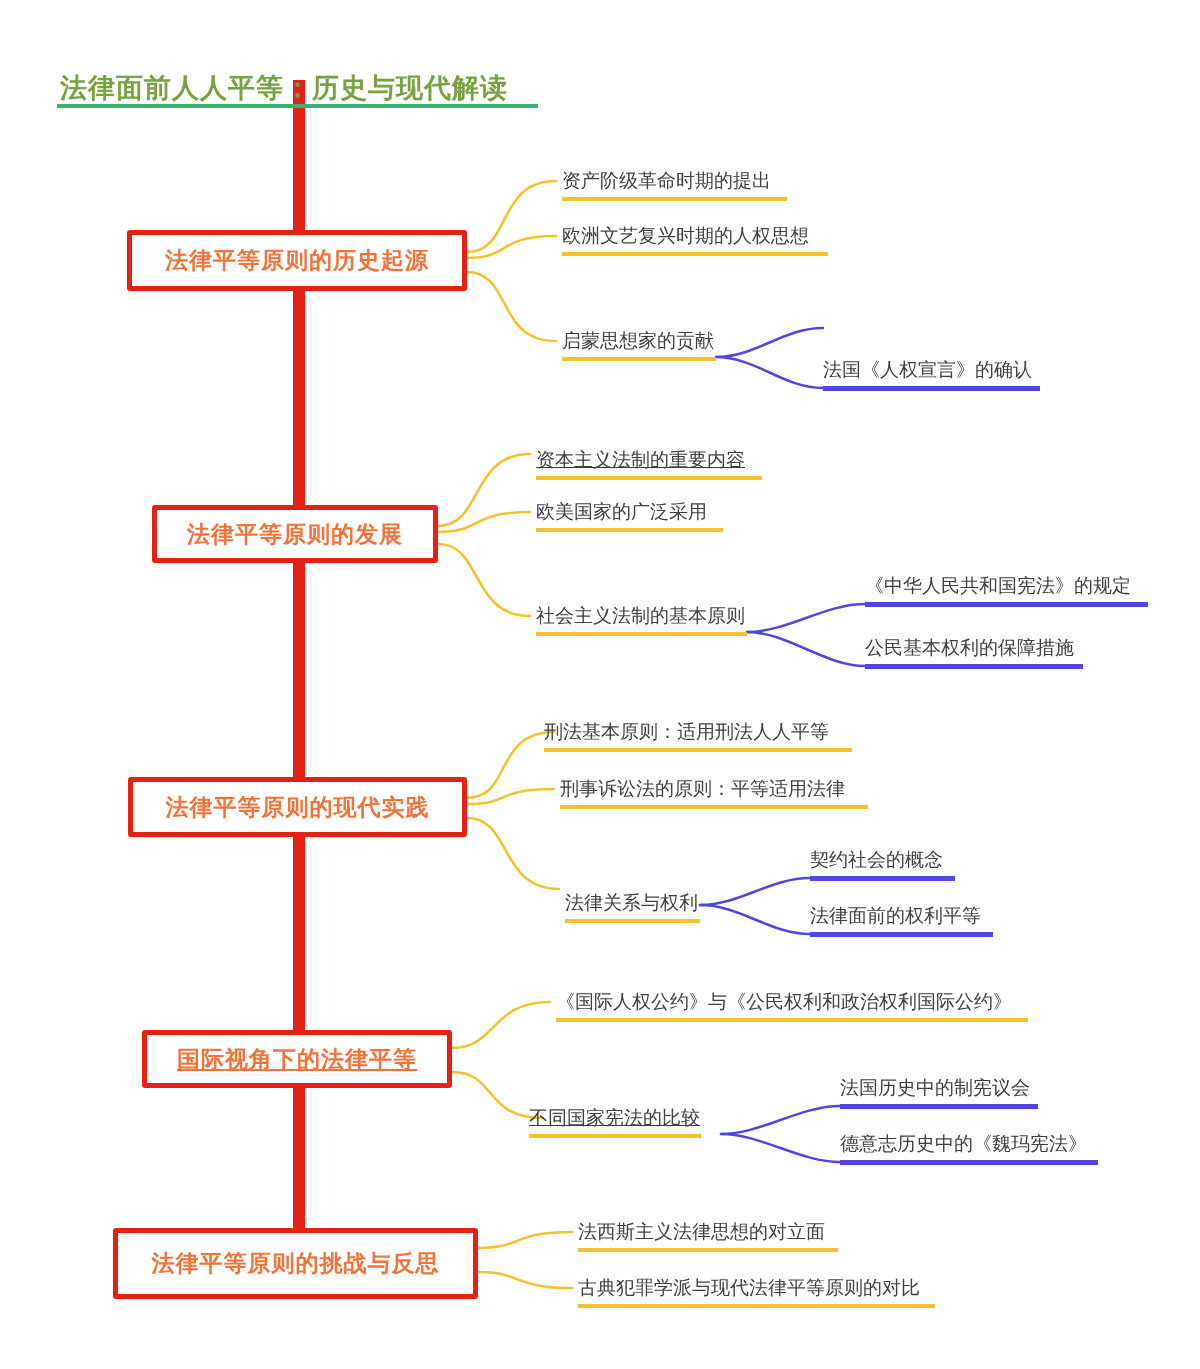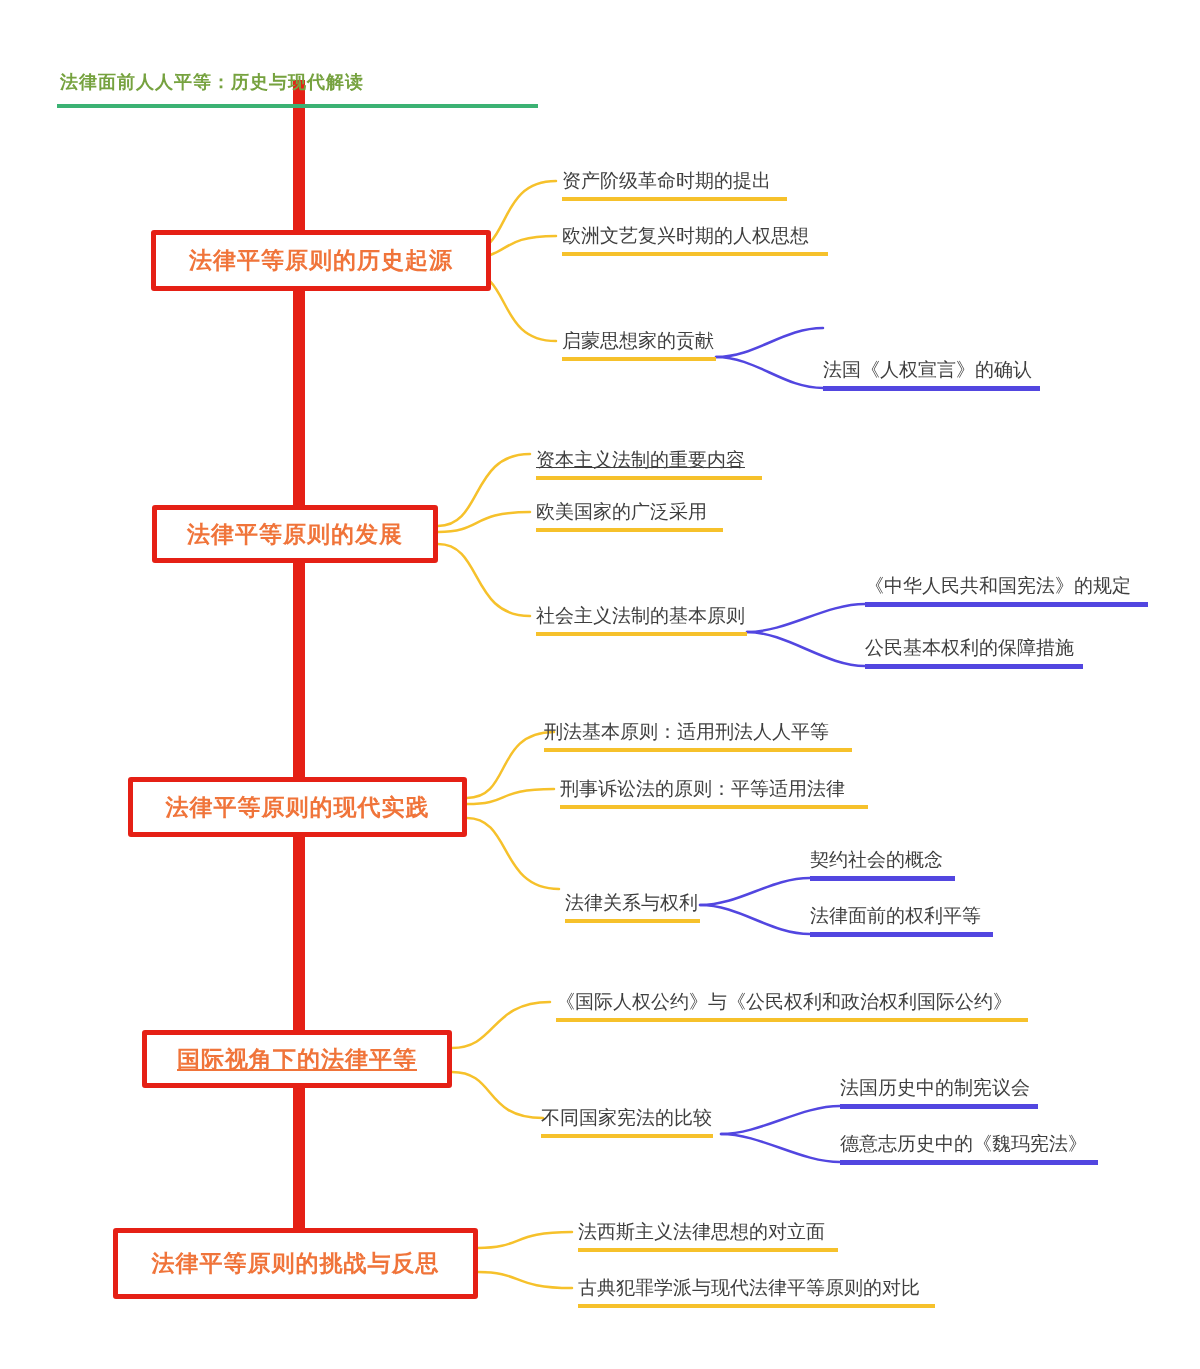--- a/index.html
+++ b/index.html
@@ -8,21 +8,21 @@
     --yellow:#f6c12b;
     --blue:#5246e0;
     --green-text:#76a23f;
     --green-line:#3bb273;
     --ink:#3f3f3f;
   }
   *{margin:0;padding:0;box-sizing:border-box;}
   body{background:#fff;font-family:"Liberation Sans","DejaVu Sans",sans-serif;}
   .canvas{position:relative;width:1200px;height:1369px;background:#fff;overflow:hidden;}
   .wires{position:absolute;left:0;top:0;width:1200px;height:1369px;}
-  .map-title{position:absolute;left:60px;top:70px;font-size:18px;font-weight:bold;
+  .map-title{position:absolute;left:60px;top:70px;font-size:27px;font-weight:bold;
     color:var(--green-text);letter-spacing:1px;white-space:nowrap;z-index:3;}
   .title-underline{position:absolute;left:57px;top:104px;width:481px;height:4px;
     background:var(--green-line);z-index:2;}
   .branch-box{position:absolute;display:flex;align-items:center;justify-content:center;
     background:#fff;border:5px solid var(--red);border-radius:3px;color:var(--orange);
     font-weight:bold;font-size:23px;white-space:nowrap;z-index:2;letter-spacing:1px;}
   .leaf{position:absolute;font-size:19px;line-height:22px;padding-bottom:5px;
     white-space:nowrap;color:var(--ink);z-index:2;}
   .leaf.y{border-bottom:4px solid var(--yellow);}
   .leaf.b{border-bottom:5px solid var(--blue);}
@@ -57,21 +57,21 @@
       <path d="M 700 905 C 740 905, 770 878, 810 878"></path>
       <path d="M 700 905 C 740 905, 770 934, 810 934"></path>
       <path d="M 721 1134 C 761 1134, 800 1106, 840 1106"></path>
       <path d="M 721 1134 C 761 1134, 800 1162, 840 1162"></path>
     </g>
   </svg>
 
   <div class="map-title">法律面前人人平等：历史与现代解读</div>
   <div class="title-underline"></div>
 
-  <div class="branch-box" style="left:127px;top:230px;width:340px;height:61px;margin-left:24px;">法律平等原则的历史起源</div>
+  <div class="branch-box" style="left:127px;top:230px;width:340px;height:61px;">法律平等原则的历史起源</div>
   <div class="leaf y" style="left:562px;top:170px;width:225px;">资产阶级革命时期的提出</div>
   <div class="leaf y" style="left:562px;top:225px;width:266px;">欧洲文艺复兴时期的人权思想</div>
   <div class="leaf y" style="left:562px;top:330px;width:154px;">启蒙思想家的贡献</div>
   <div class="leaf b" style="left:823px;top:359px;width:217px;">法国《人权宣言》的确认</div>
 
   <div class="branch-box" style="left:152px;top:505px;width:286px;height:58px;">法律平等原则的发展</div>
   <div class="leaf y" style="left:536px;top:449px;width:226px;text-decoration:underline;">资本主义法制的重要内容</div>
   <div class="leaf y" style="left:536px;top:501px;width:187px;">欧美国家的广泛采用</div>
   <div class="leaf y" style="left:536px;top:605px;width:211px;">社会主义法制的基本原则</div>
   <div class="leaf b" style="left:865px;top:575px;width:283px;">《中华人民共和国宪法》的规定</div>
@@ -79,21 +79,21 @@
 
   <div class="branch-box" style="left:128px;top:777px;width:339px;height:60px;">法律平等原则的现代实践</div>
   <div class="leaf y" style="left:544px;top:721px;width:308px;">刑法基本原则：适用刑法人人平等</div>
   <div class="leaf y" style="left:560px;top:778px;width:308px;">刑事诉讼法的原则：平等适用法律</div>
   <div class="leaf y" style="left:565px;top:892px;width:135px;">法律关系与权利</div>
   <div class="leaf b" style="left:810px;top:849px;width:145px;">契约社会的概念</div>
   <div class="leaf b" style="left:810px;top:905px;width:183px;">法律面前的权利平等</div>
 
   <div class="branch-box" style="left:142px;top:1030px;width:310px;height:58px;text-decoration:underline;">国际视角下的法律平等</div>
   <div class="leaf y" style="left:556px;top:991px;width:472px;">《国际人权公约》与《公民权利和政治权利国际公约》</div>
-  <div class="leaf y" style="left:541px;top:1107px;width:172px;">不同国家宪法的比较</div>
+  <div class="leaf y" style="left:529px;top:1107px;width:172px;text-decoration:underline;">不同国家宪法的比较</div>
   <div class="leaf b" style="left:840px;top:1077px;width:198px;">法国历史中的制宪议会</div>
   <div class="leaf b" style="left:840px;top:1133px;width:258px;">德意志历史中的《魏玛宪法》</div>
 
   <div class="branch-box" style="left:113px;top:1228px;width:365px;height:71px;">法律平等原则的挑战与反思</div>
   <div class="leaf y" style="left:578px;top:1221px;width:260px;">法西斯主义法律思想的对立面</div>
   <div class="leaf y" style="left:578px;top:1277px;width:357px;">古典犯罪学派与现代法律平等原则的对比</div>
 
 </div>
 
 </body></html>

